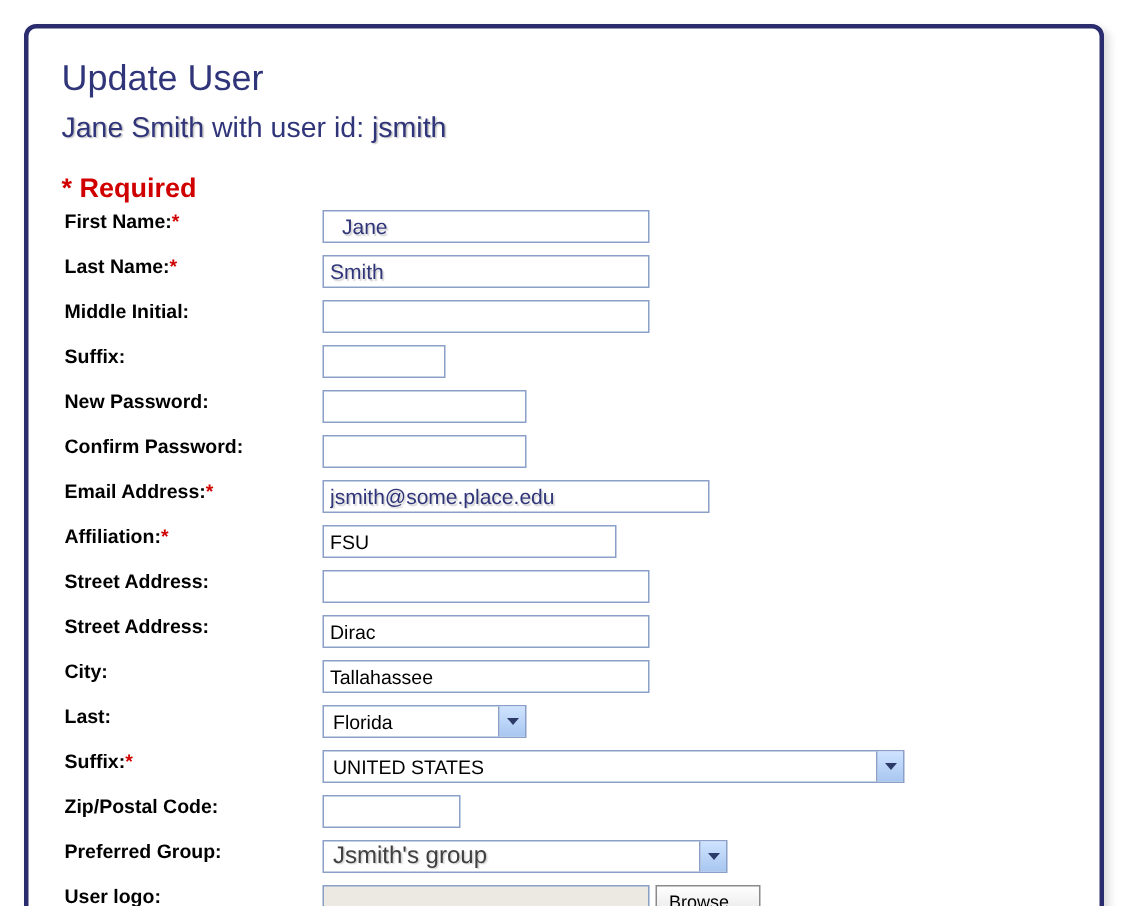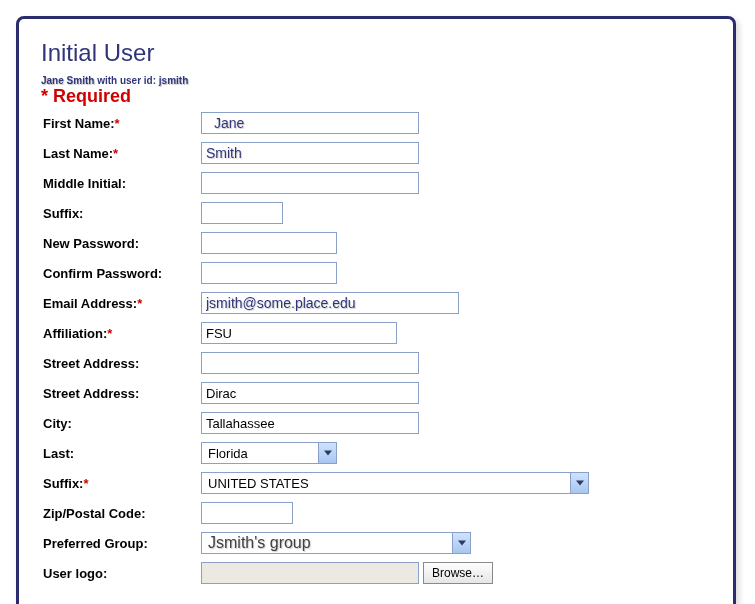--- a/index.html
+++ b/index.html
@@ -18,40 +18,40 @@
     background: #fff;
   }
   h1.page-title {
     color: #30357a;
     font-weight: normal;
     font-size: 24px;
     margin: 6px 0 8px 0;
   }
   .subtitle {
     color: #30357a;
-    font-size: 10px;
-    margin-bottom: 0;
-    font-weight: bold;
+    font-size: 19px;
+    margin-bottom: 18px;
   }
   .subtitle .name-part,
   .subtitle .id-part {
     text-shadow: 1px 1px 1px rgba(0,0,0,0.25);
   }
   .req-note {
     color: #d10000;
     font-size: 18px;
     font-weight: bold;
     margin-bottom: 4px;
   }
   .req-star { color: #d10000; }
   .form-row {
     display: flex;
-    align-items: center;
+    align-items: flex-start;
     margin-bottom: 6px;
     min-height: 24px;
+    gap: 14px;
   }
   .form-label {
     width: 160px;
     font-size: 13px;
     font-weight: bold;
     color: #000;
     padding-left: 2px;
   }
   input[type="text"], input[type="password"] {
     height: 22px;
@@ -121,21 +121,21 @@
     display: flex;
     align-items: center;
     cursor: pointer;
   }
 </style>
 </head>
 <body>
 
 <div class="panel">
 
-  <h1 class="page-title">Initial User</h1>
+  <h1 class="page-title">Update User</h1>
 
   <div class="subtitle">
     <span class="name-part">Jane Smith</span><span> with user id: </span><span class="id-part">jsmith</span>
   </div>
 
   <div class="req-note">* Required</div>
 
   <div class="form-row">
     <div class="form-label"><span>First Name:</span><span class="req-star">*</span></div>
     <input type="text" style="width: 218px; padding-left: 12px;" class="styled-val" value="Jane">

